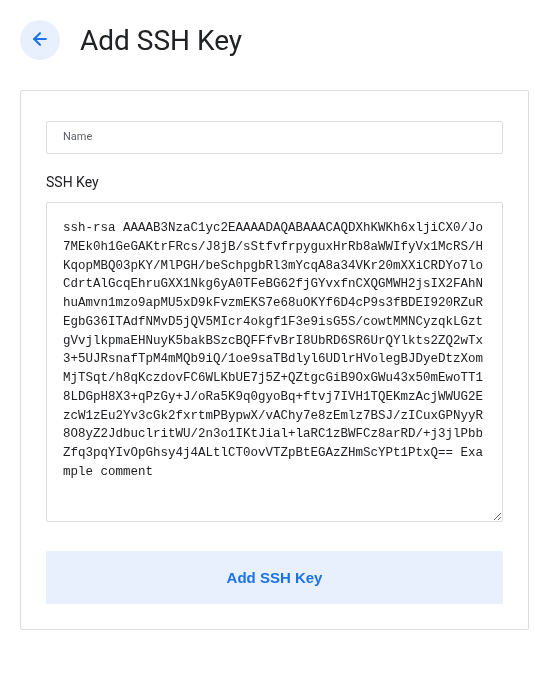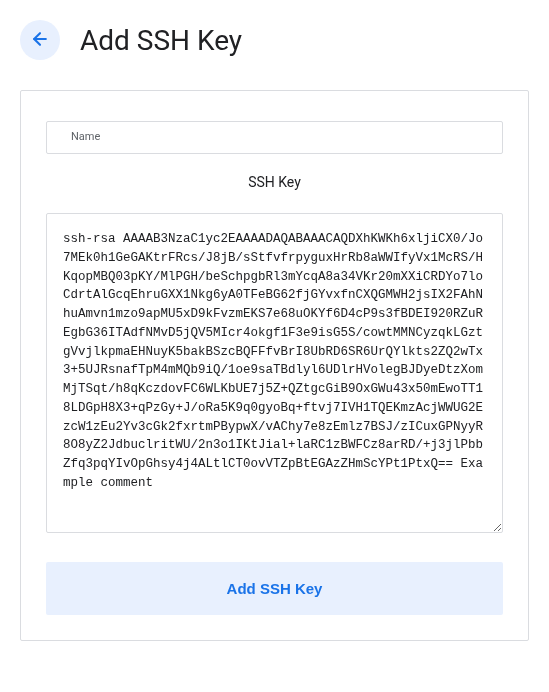--- a/index.html
+++ b/index.html
@@ -41,43 +41,42 @@
       color: #202124;
     }
     .card {
       border: 1px solid #dadce0;
       border-radius: 2px;
       padding: 30px 25px 25px 25px;
     }
     .input-group {
       border: 1px solid #dadce0;
       border-radius: 2px;
-      padding: 8px 24px;
+      padding: 8px 16px;
       margin-bottom: 20px;
     }
     .input-label {
       font-size: 11px;
       color: #5f6368;
       display: block;
       margin-bottom: 2px;
     }
     .name-input {
       border: none;
       outline: none;
       font-size: 15px;
       color: #202124;
       width: 100%;
       background: transparent;
     }
     .field-label {
       font-size: 14px;
       color: #202124;
-      margin-bottom: 23px;
+      margin-bottom: 12px;
       display: block;
-      text-align: center;
     }
     .ssh-textarea {
       width: 100%;
       height: 320px;
       border: 1px solid #dadce0;
       border-radius: 2px;
       padding: 16px;
       font-family: "Courier New", monospace;
       font-size: 12.5px;
       color: #202124;

